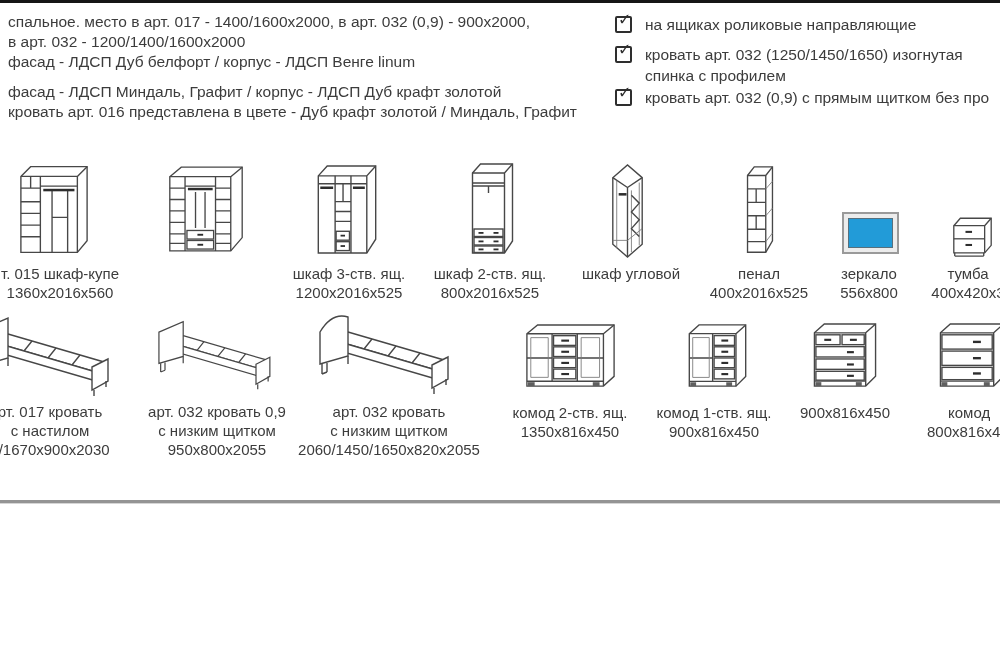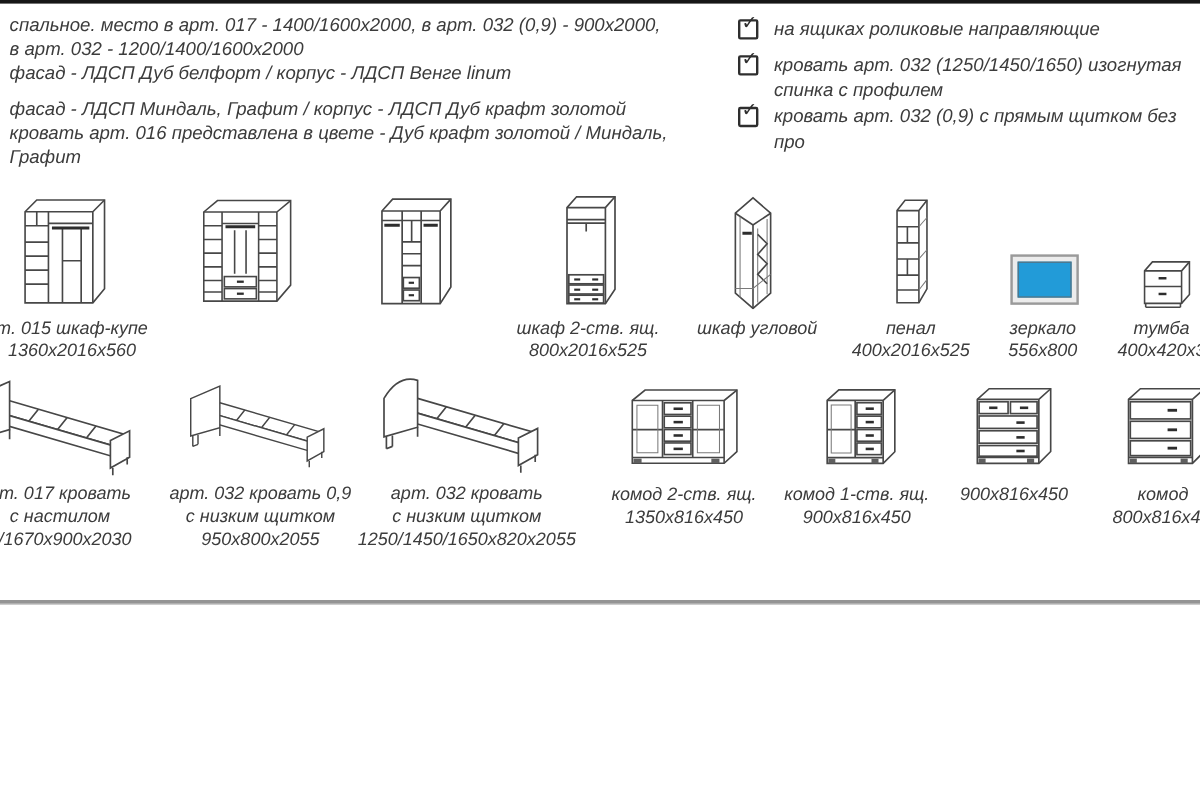--- a/index.html
+++ b/index.html
@@ -1,17 +1,17 @@
 <!DOCTYPE html>
 <html><head>
 <meta charset="utf-8">
 <style>
   html,body{margin:0;padding:0;background:#fff;}
   .page{position:relative;width:1000px;height:670px;background:#ffffff;overflow:hidden;
-        font-family:"Liberation Sans","DejaVu Sans",sans-serif;color:#3c3c3c;font-style:italic;}
+        font-family:"Liberation Sans","DejaVu Sans",sans-serif;color:#3c3c3c;}
   .topbar{position:absolute;left:0;top:0;width:1000px;height:3px;background:#161616;}
   .divider{position:absolute;left:0;top:500px;width:1000px;height:3px;background:#949494;border-bottom:1px solid #d6d6d6;}
   .spec{position:absolute;left:8px;font-size:15.5px;line-height:20px;font-weight:500;white-space:pre-line;width:600px;}
   .feat-box{position:absolute;width:13px;height:13px;border:2.5px solid #2e2e2e;border-radius:2px;background:#fff;}
   .feat-tick{position:absolute;left:1px;top:-6px;font-size:16px;font-weight:bold;color:#2e2e2e;line-height:16px;}
   .feat-text{position:absolute;left:645px;width:360px;font-size:15.5px;line-height:21px;font-weight:500;white-space:pre-line;}
   .lbl{position:absolute;text-align:center;font-size:15px;line-height:19px;font-weight:500;}
   .lbl.left{text-align:left;}
   svg.art{position:absolute;stroke:#474747;stroke-width:1.4;fill:none;stroke-linejoin:miter;stroke-linecap:butt;}
   svg.art .f{fill:#ffffff;}
@@ -129,20 +129,24 @@
     <path d="M3,25 H36"></path>
     <rect class="h" x="15.5" y="16.5" width="7" height="2.2"></rect>
     <rect class="h" x="15.5" y="30.5" width="7" height="2.2"></rect>
     <path d="M4,40 V43.5 M35,40 V43.5 M4,43.5 H35"></path>
   </svg>
 
   <div class="lbl" style="left:-20px;top:264px;width:160px">
     <div>т. 015 шкаф-купе</div>
     <div>1360х2016х560</div>
   </div>
+  <div class="lbl" style="left:269px;top:264px;width:160px">
+    <div>шкаф 3-ств. ящ.</div>
+    <div>1200х2016х525</div>
+  </div>
   <div class="lbl" style="left:410px;top:264px;width:160px">
     <div>шкаф 2-ств. ящ.</div>
     <div>800х2016х525</div>
   </div>
   <div class="lbl" style="left:551px;top:264px;width:160px">
     <div>шкаф угловой</div>
   </div>
   <div class="lbl" style="left:679px;top:264px;width:160px">
     <div>пенал</div>
     <div>400х2016х525</div>
@@ -259,21 +263,21 @@
     <div>0/1670х900х2030</div>
   </div>
   <div class="lbl" style="left:137px;top:402px;width:160px">
     <div>арт. 032 кровать 0,9</div>
     <div>с низким щитком</div>
     <div>950х800х2055</div>
   </div>
   <div class="lbl" style="left:289px;top:402px;width:200px">
     <div>арт. 032 кровать</div>
     <div>с низким щитком</div>
-    <div>1250/1450/1650х820х2055</div>
+    <div>2060/1450/1650х820х2055</div>
   </div>
   <div class="lbl" style="left:490px;top:403px;width:160px">
     <div>комод 2-ств. ящ.</div>
     <div>1350х816х450</div>
   </div>
   <div class="lbl" style="left:634px;top:403px;width:160px">
     <div>комод 1-ств. ящ.</div>
     <div>900х816х450</div>
   </div>
   <div class="lbl" style="left:765px;top:403px;width:160px">

